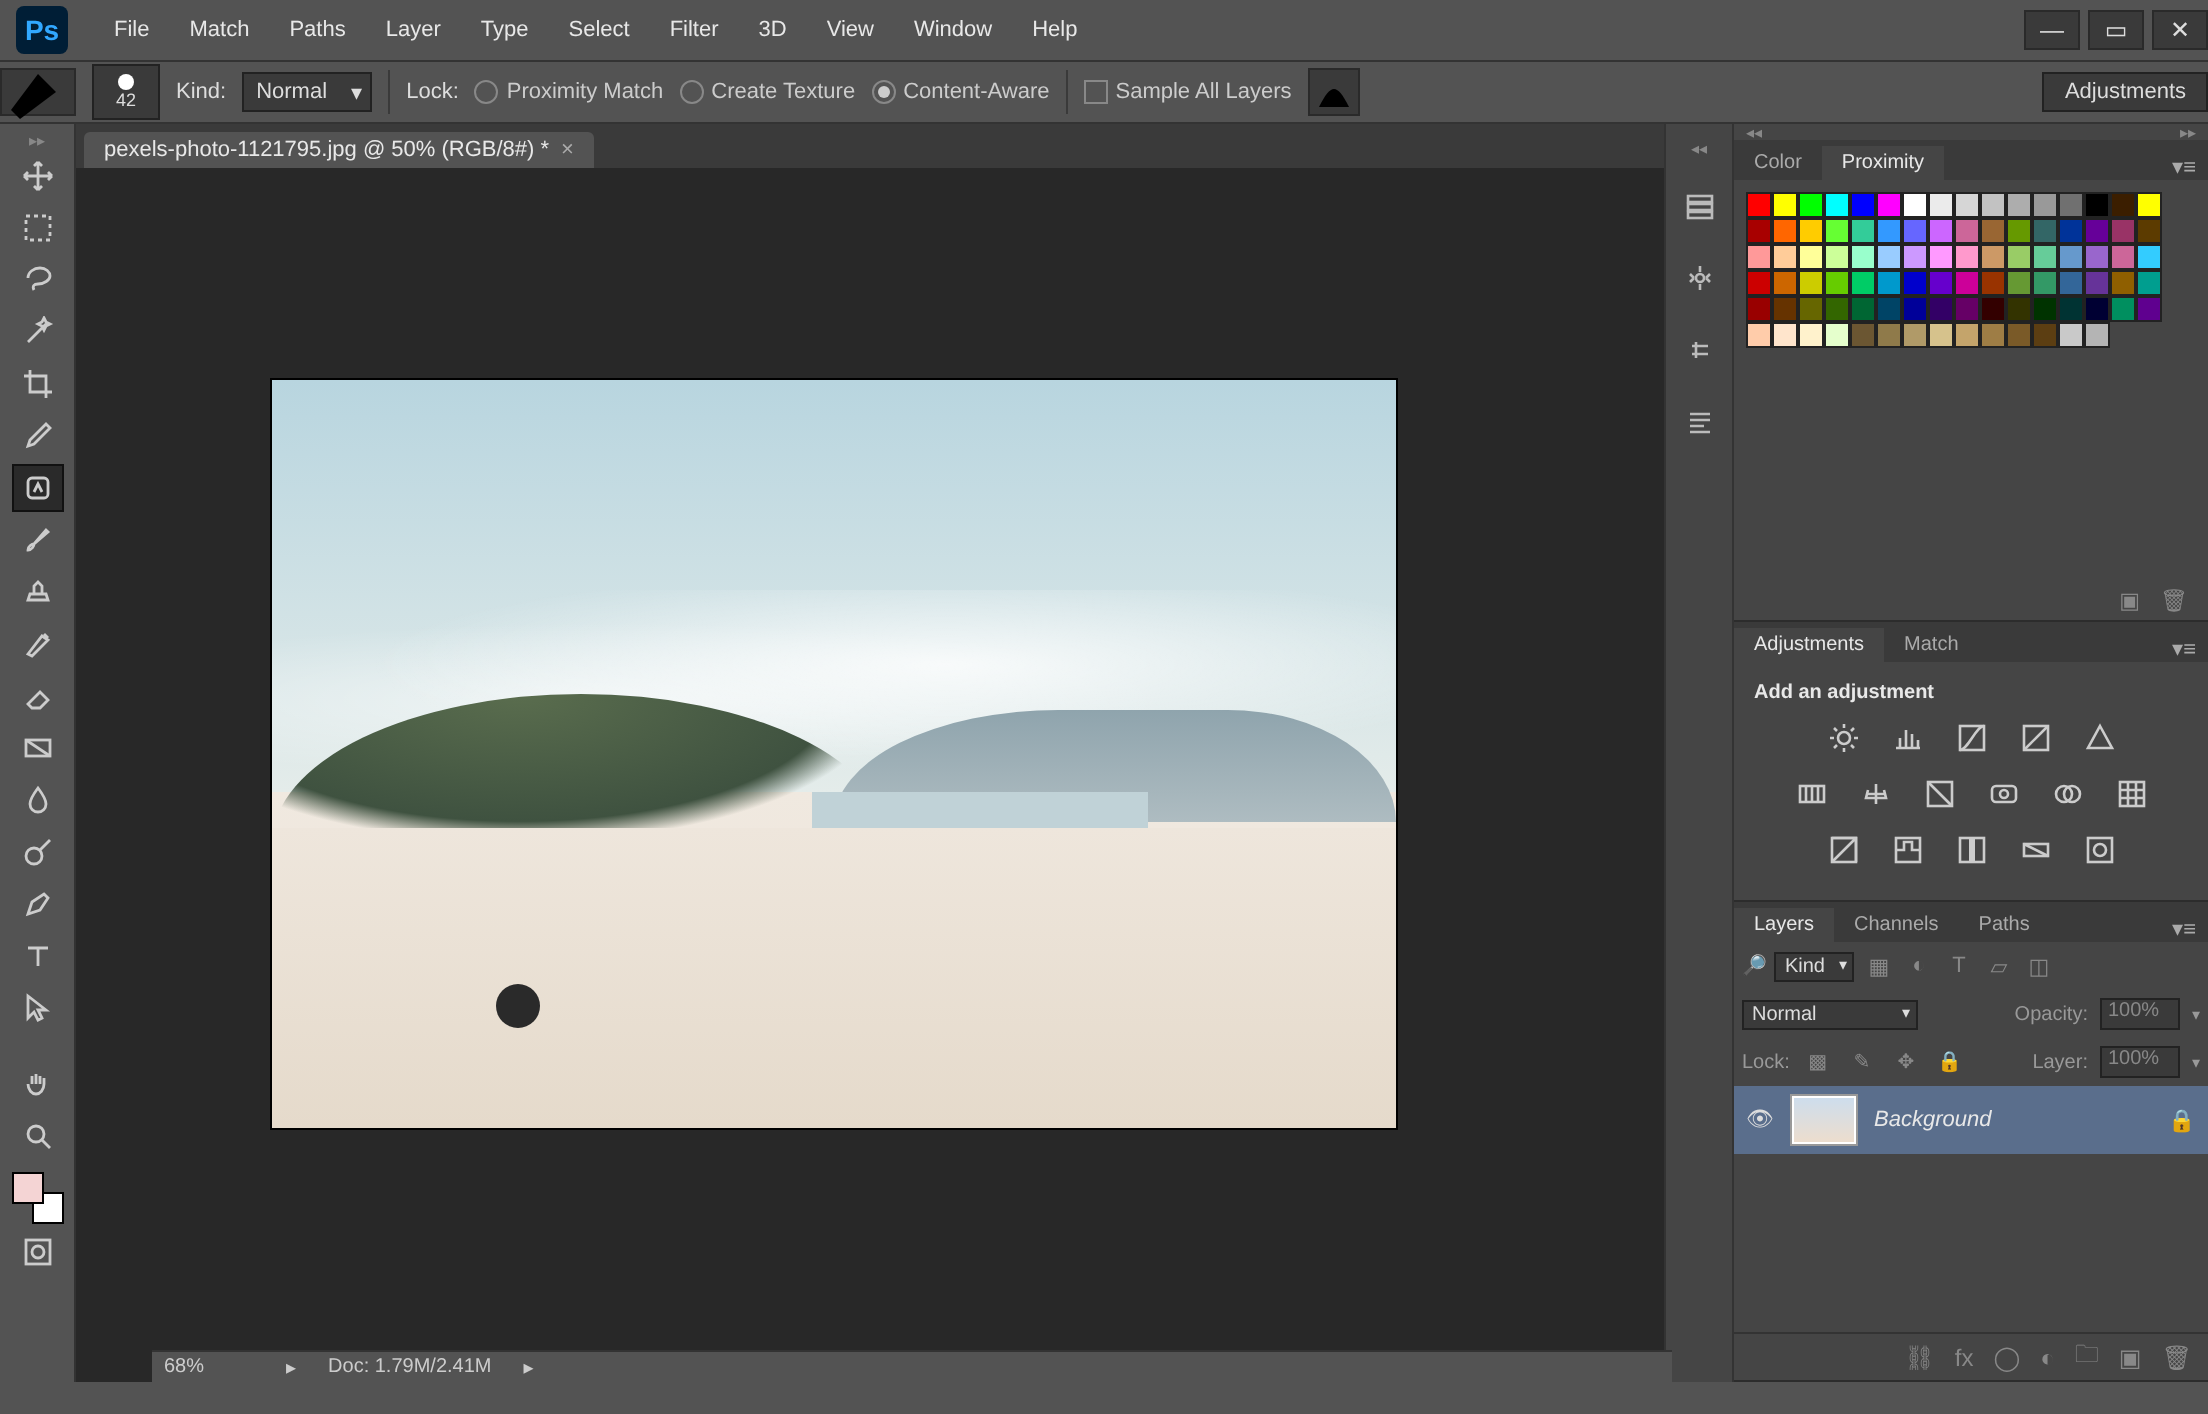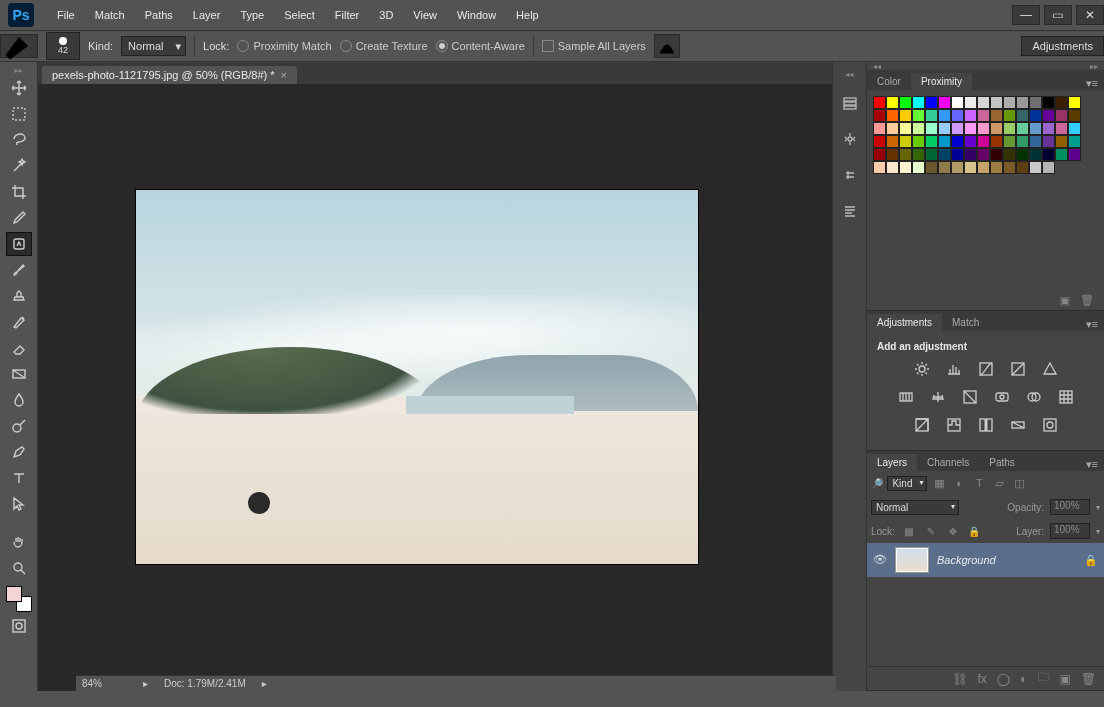--- a/index.html
+++ b/index.html
@@ -299,21 +299,21 @@
         <div class="sky"></div>
         <div class="clouds"></div>
         <div class="hill2"></div>
         <div class="hill1"></div>
         <div class="water"></div>
         <div class="fg"></div>
         <div class="brush-mark"></div>
       </div>
     </div>
     <div class="status-bar">
-      <span class="zoom">84%</span>
+      <span class="zoom">68%</span>
       <span>▸</span>
       <span>Doc: 1.79M/2.41M</span>
       <span>▸</span>
     </div>
   </div>
 
   <div class="panel-strip">
     <div class="grip">◂◂</div>
     <div class="strip-btn">
         <svg viewBox="0 0 16 16">

